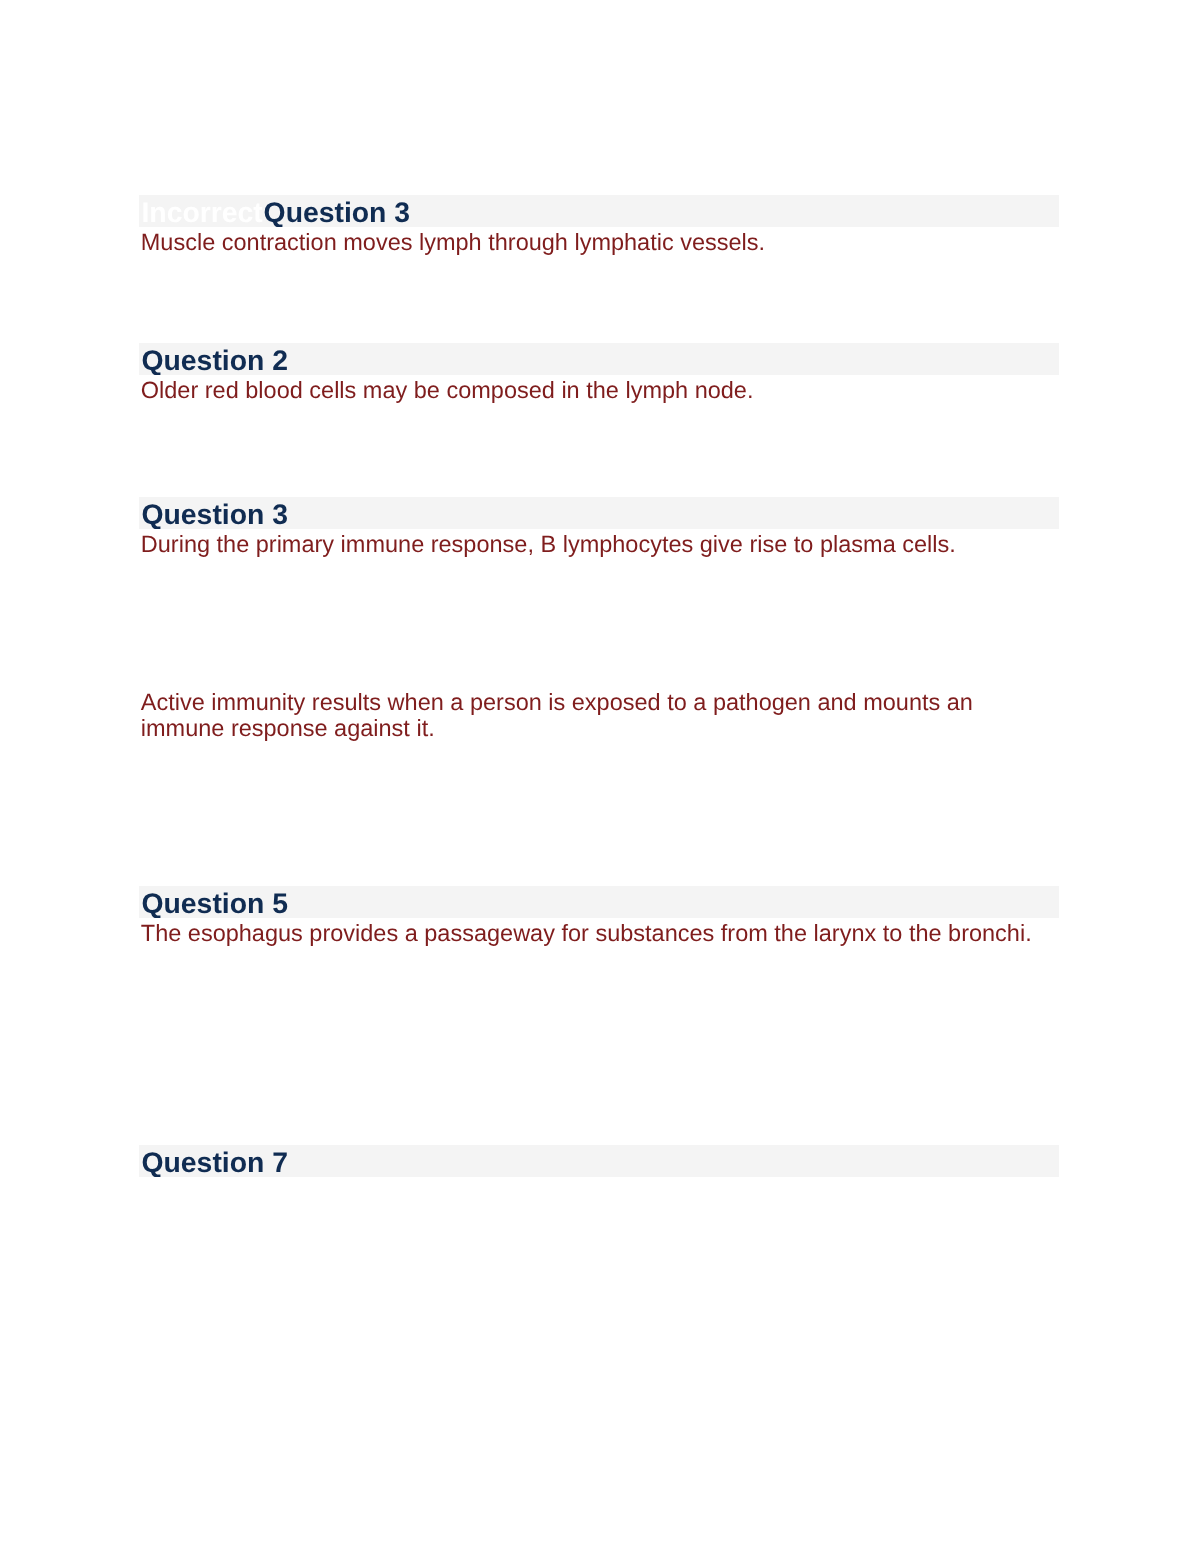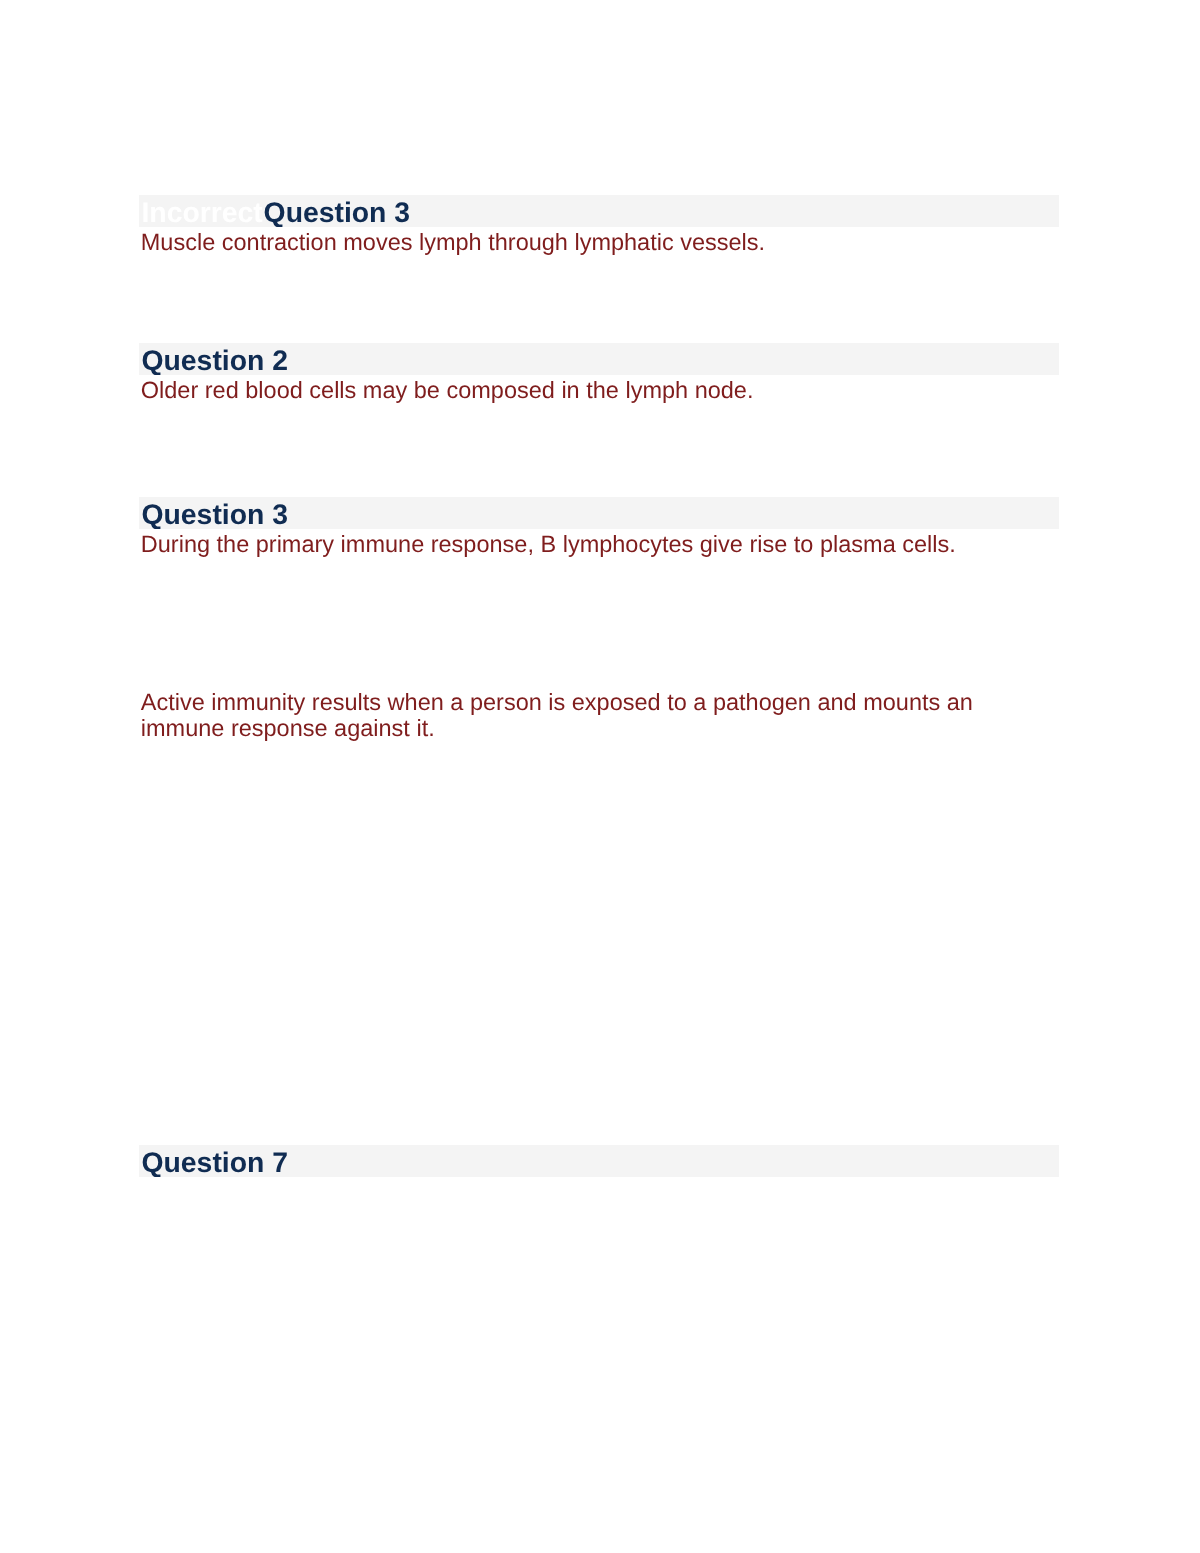--- a/index.html
+++ b/index.html
@@ -85,19 +85,23 @@
 
   <div class="question-block q3">
     <div class="question-header"><span>Question 3</span></div>
     <p class="question-text">During the primary immune response, B lymphocytes give rise to plasma cells.</p>
   </div>
 
   <div class="question-block q4">
     <p class="question-text">Active immunity results when a person is exposed to a pathogen and mounts an immune response against it.</p>
   </div>
 
+  <div class="question-block q5">
+    <div class="question-header"><span>Question 5</span></div>
+    <p class="question-text">The esophagus provides a passageway for substances from the larynx to the bronchi.</p>
+  </div>
 
 
   <div class="question-block q7">
     <div class="question-header"><span>Question 7</span></div>
   </div>
 
 </div>
 
 </body></html>

